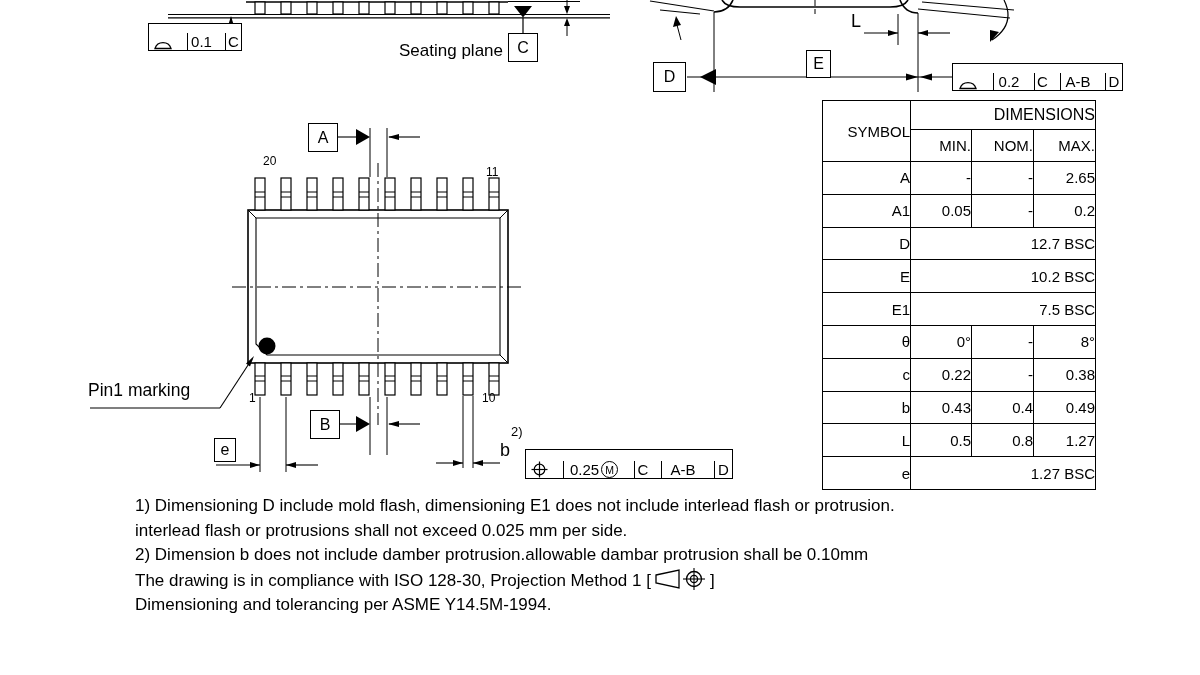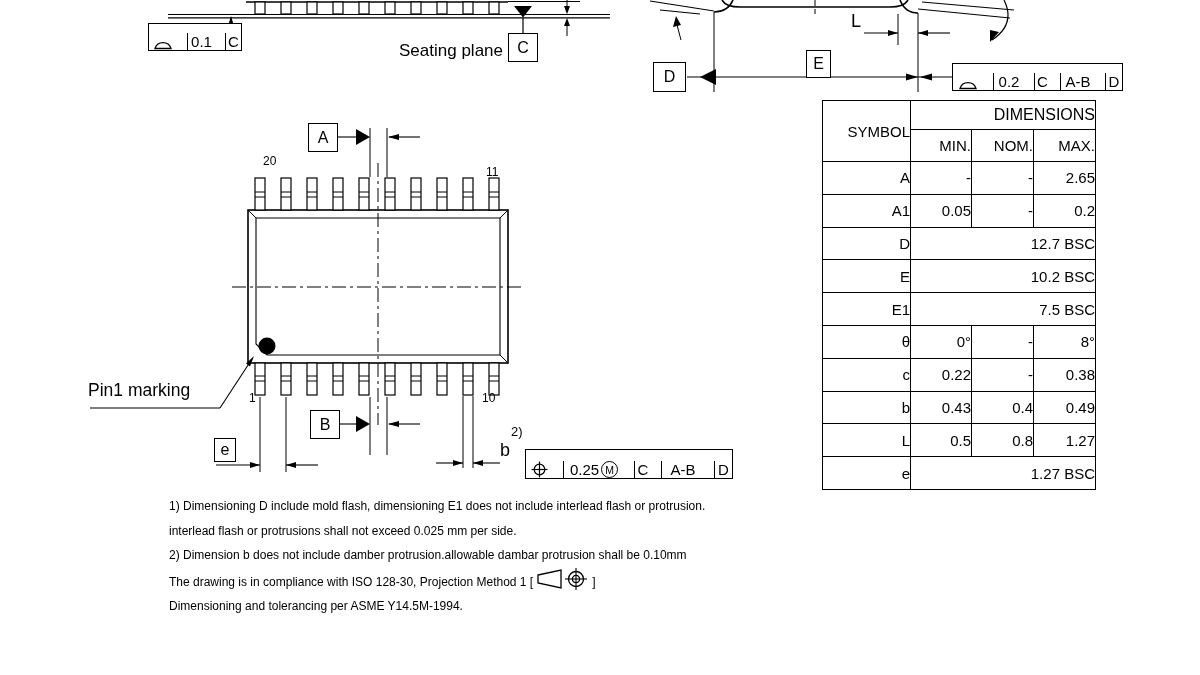--- a/index.html
+++ b/index.html
@@ -13,21 +13,21 @@
   .fcf .cell{border-left:1.2px solid #000;display:flex;align-items:center;justify-content:center;
              font-size:15px;padding:0;}
   .fcf .cell:first-child{border-left:none;}
   .m-circle{display:inline-flex;align-items:center;justify-content:center;width:15px;height:15px;
             border:1.2px solid #000;border-radius:50%;font-size:10.5px;margin-left:2px;}
   .dim-table{position:absolute;left:822px;top:100px;z-index:3;border-collapse:collapse;
              table-layout:fixed;background:#fff;}
   .dim-table th,.dim-table td{border:1.2px solid #000;text-align:right;vertical-align:middle;
              font-weight:normal;font-size:15px;padding:0;}
   .dim-table{border:1.8px solid #000;}
-  .notes{position:absolute;left:169px;top:494px;z-index:3;font-size:12px;line-height:24.6px;}
+  .notes{position:absolute;left:135px;top:494px;z-index:3;font-size:17px;line-height:24.6px;}
   .notes div{white-space:nowrap;}
   .proj-sym{vertical-align:-4px;margin:0 2px;}
 </style>
 </head>
 <body>
 
 <div id="canvas">
 
   <svg class="linework" width="1200" height="675" viewBox="0 0 1200 675">
 

